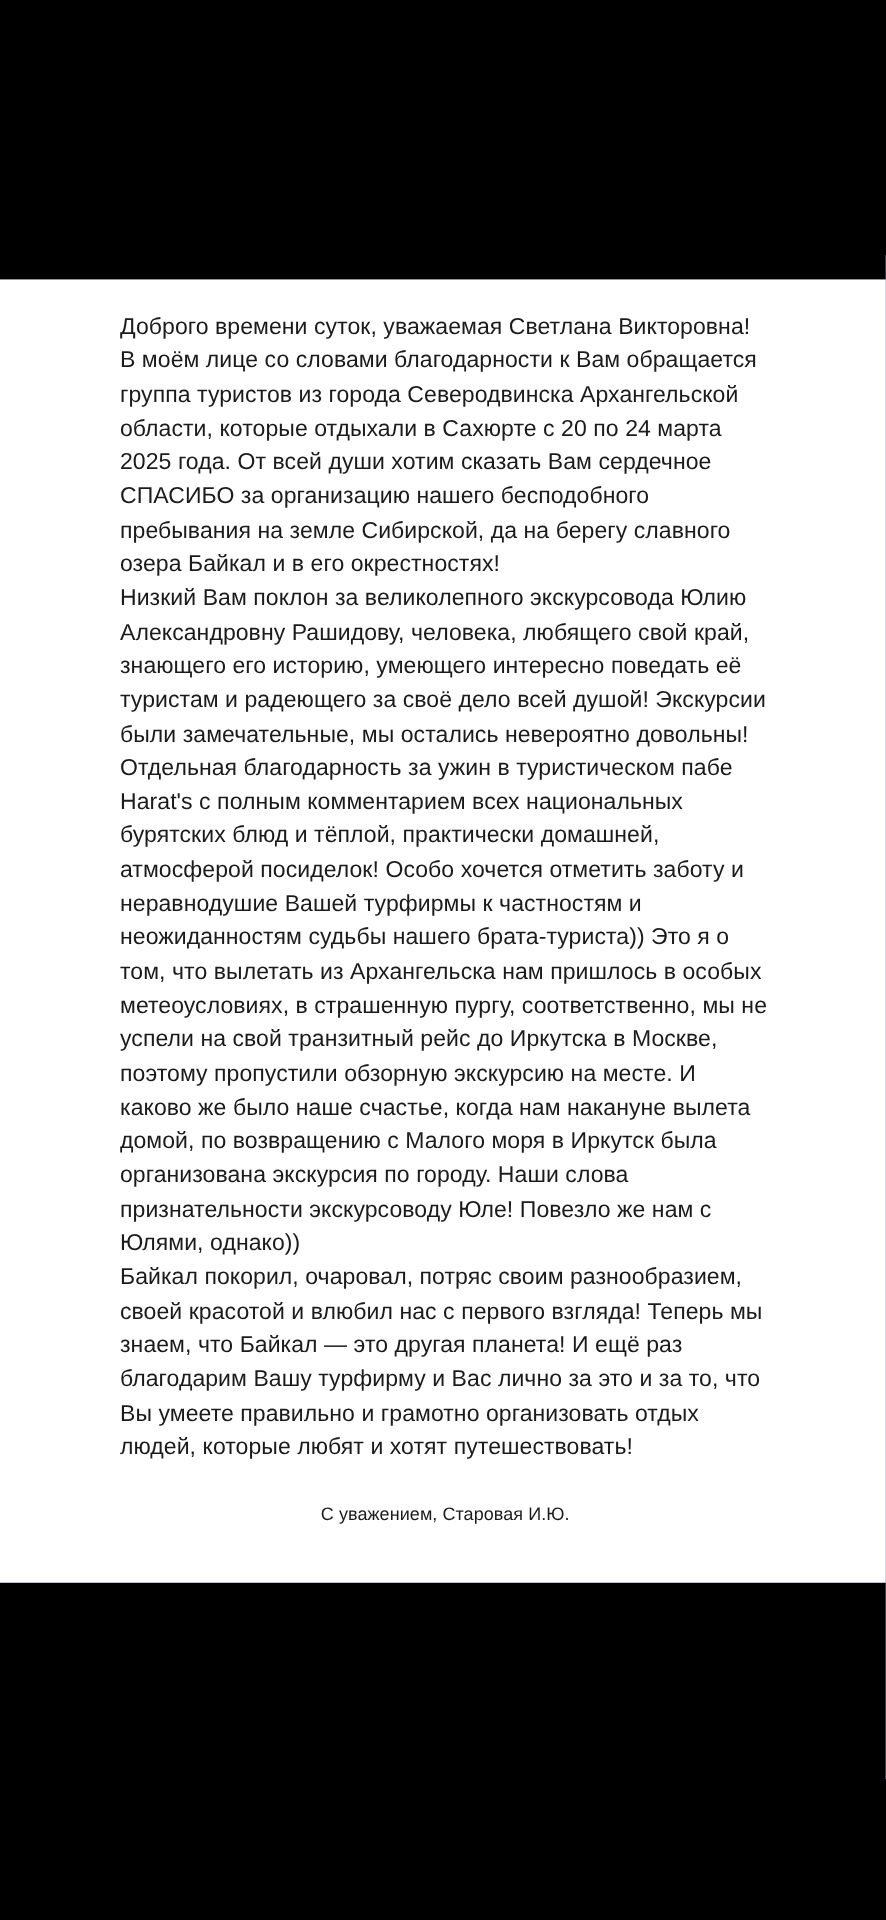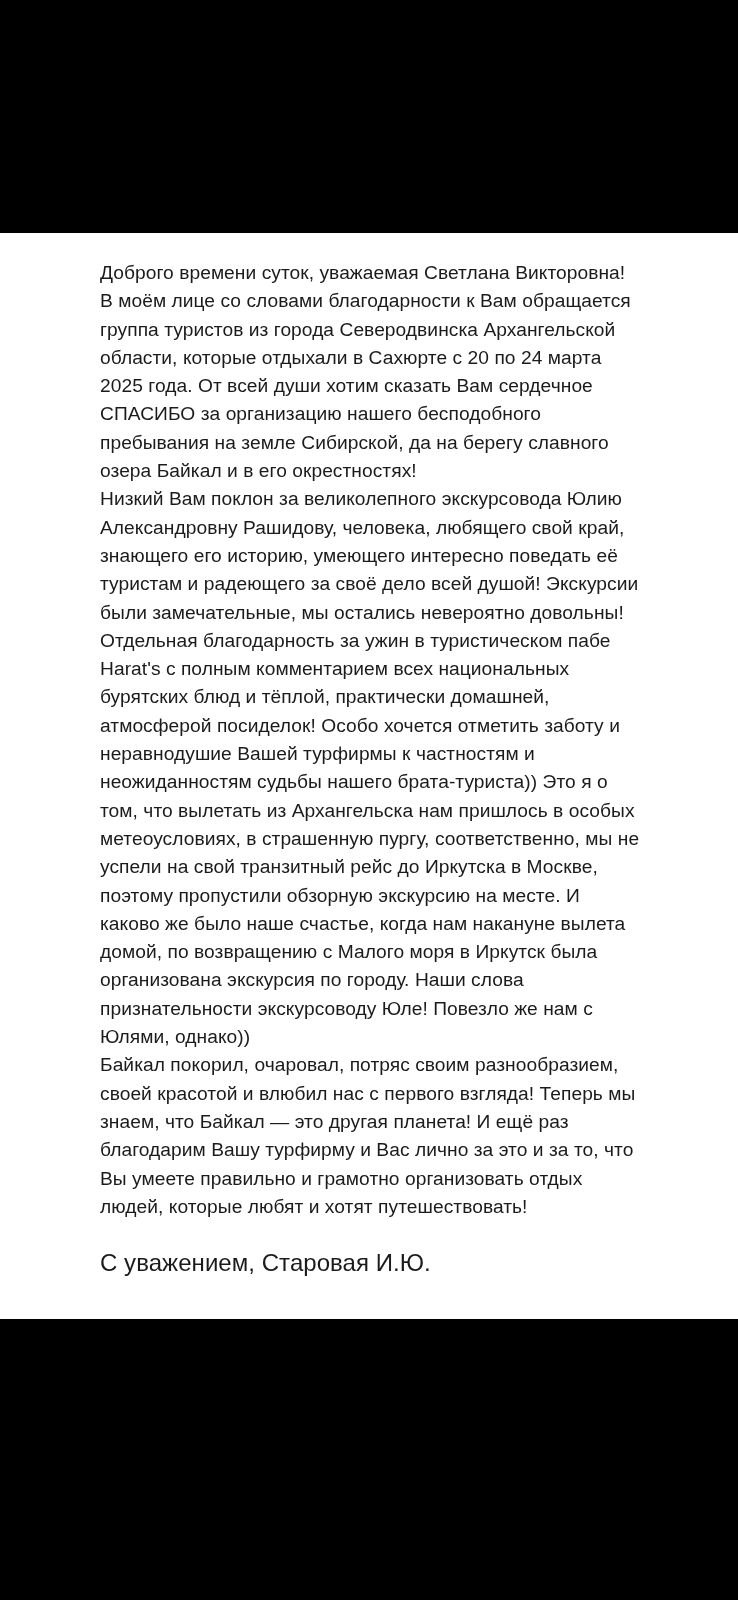--- a/index.html
+++ b/index.html
@@ -34,24 +34,25 @@
     font-size: 19.2px;
     line-height: 28.3px;
     letter-spacing: 0.05px;
     white-space: pre-wrap;
     word-wrap: break-word;
     font-family: "Liberation Sans", sans-serif;
   }
   .letter-signature {
     margin-top: 28px;
     color: #1b1b1b;
-    font-size: 24px;
+    font-size: 15px;
     line-height: 28.3px;
     letter-spacing: 0.05px;
     font-family: "Liberation Sans", sans-serif;
+    text-align: center;
   }
   .top-bar, .bottom-bar {
     position: absolute;
     left: 0;
     width: 738px;
     background: #000000;
   }
   .top-bar { top: 0; height: 233px; }
   .bottom-bar { top: 1319px; height: 281px; }
 </style>

